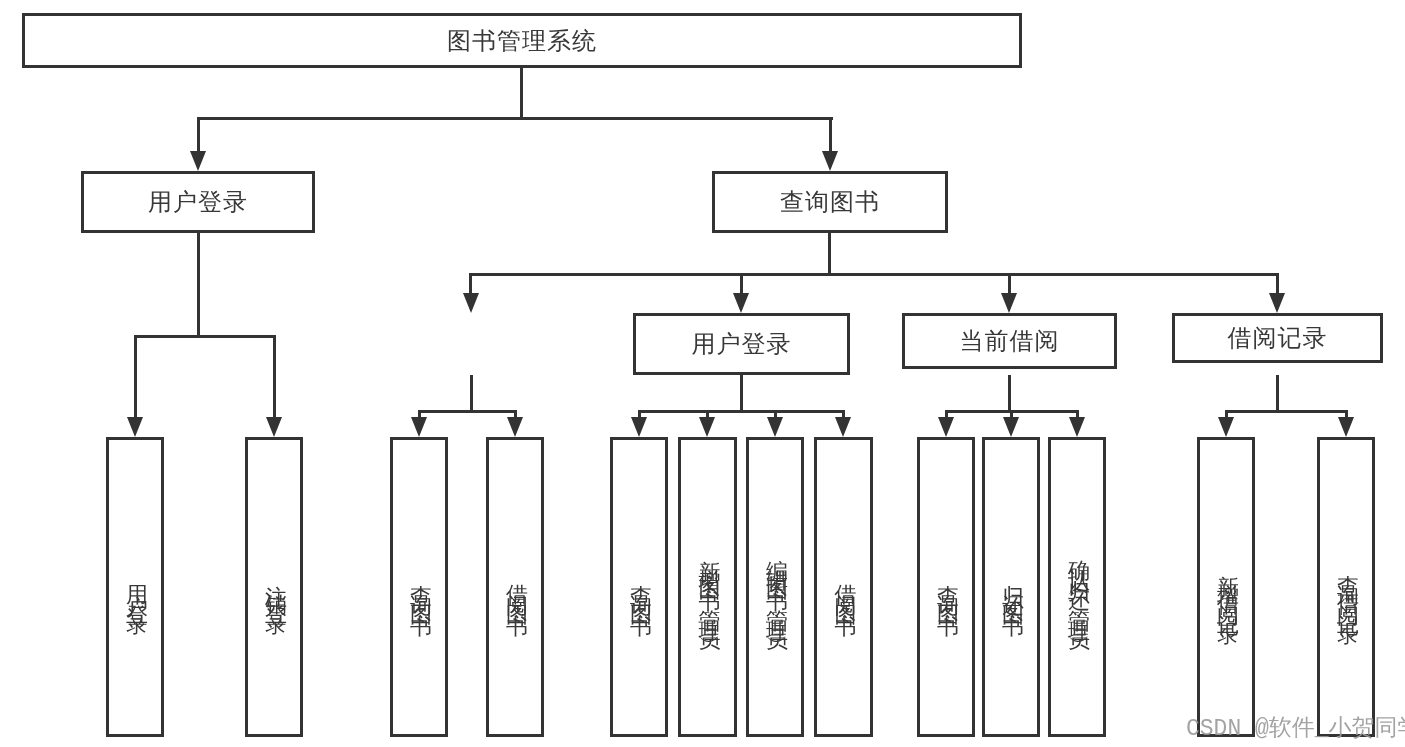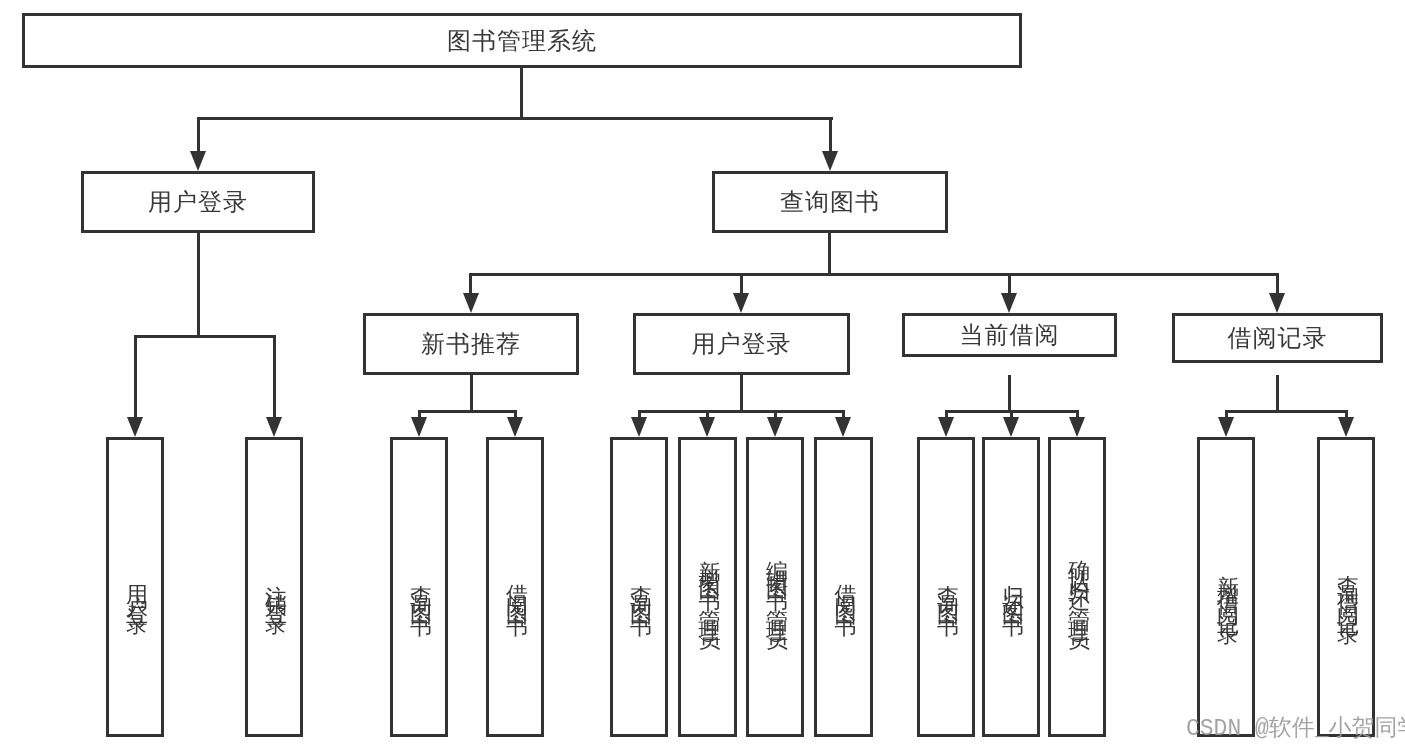--- a/index.html
+++ b/index.html
@@ -64,27 +64,24 @@
   <div class="hl" style="left:469px;top:273px;width:810px"></div>
   <div class="vl" style="left:469px;top:273px;height:24px"></div>
   <div class="arw" style="left:463px;top:293px"></div>
   <div class="vl" style="left:740px;top:273px;height:24px"></div>
   <div class="arw" style="left:733px;top:293px"></div>
   <div class="vl" style="left:1008px;top:273px;height:24px"></div>
   <div class="arw" style="left:1001px;top:293px"></div>
   <div class="vl" style="left:1276px;top:273px;height:24px"></div>
   <div class="arw" style="left:1269px;top:293px"></div>
 
-  <div class="node" style="left:363px;top:313px;width:216px;height:62px">
-    <span>新书推荐</span>
-  </div>
   <div class="node" style="left:633px;top:313px;width:217px;height:62px">
     <span>用户登录</span>
   </div>
-  <div class="node" style="left:902px;top:313px;width:215px;height:44px">
+  <div class="node" style="left:902px;top:313px;width:215px;height:56px">
     <span>当前借阅</span>
   </div>
   <div class="node" style="left:1172px;top:313px;width:211px;height:50px">
     <span>借阅记录</span>
   </div>
 
   <div class="vl" style="left:470px;top:375px;height:38px"></div>
   <div class="hl" style="left:418px;top:410px;width:99px"></div>
   <div class="vl" style="left:418px;top:410px;height:12px"></div>
   <div class="arw" style="left:411px;top:417px"></div>

